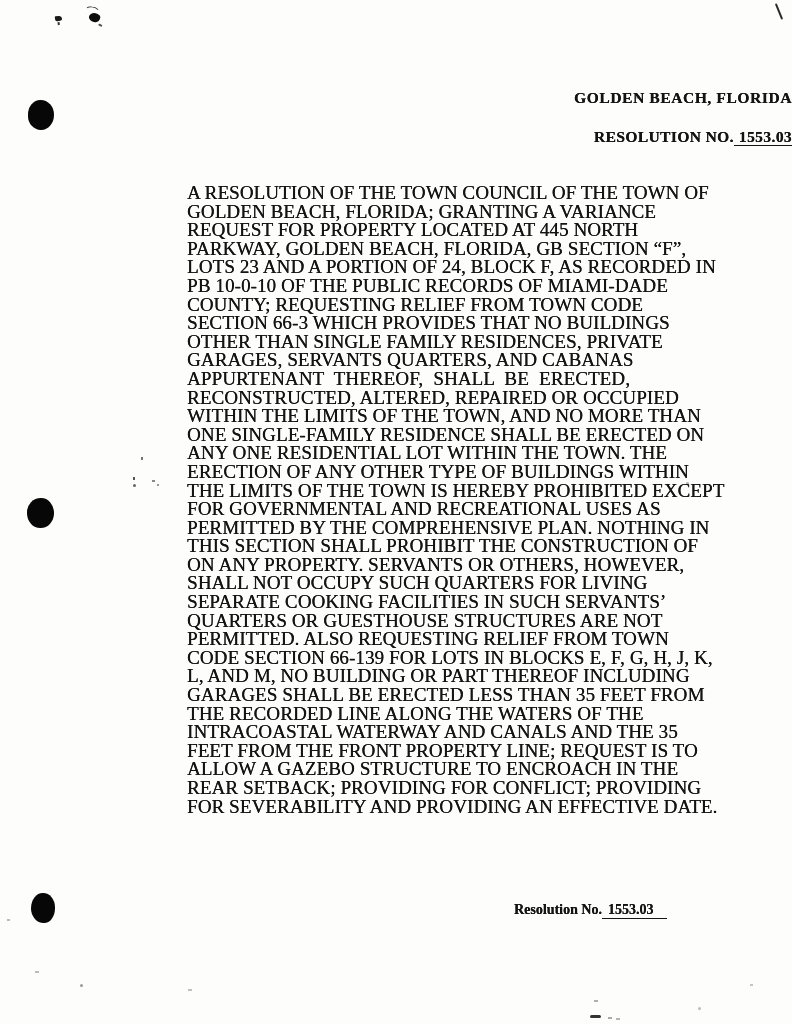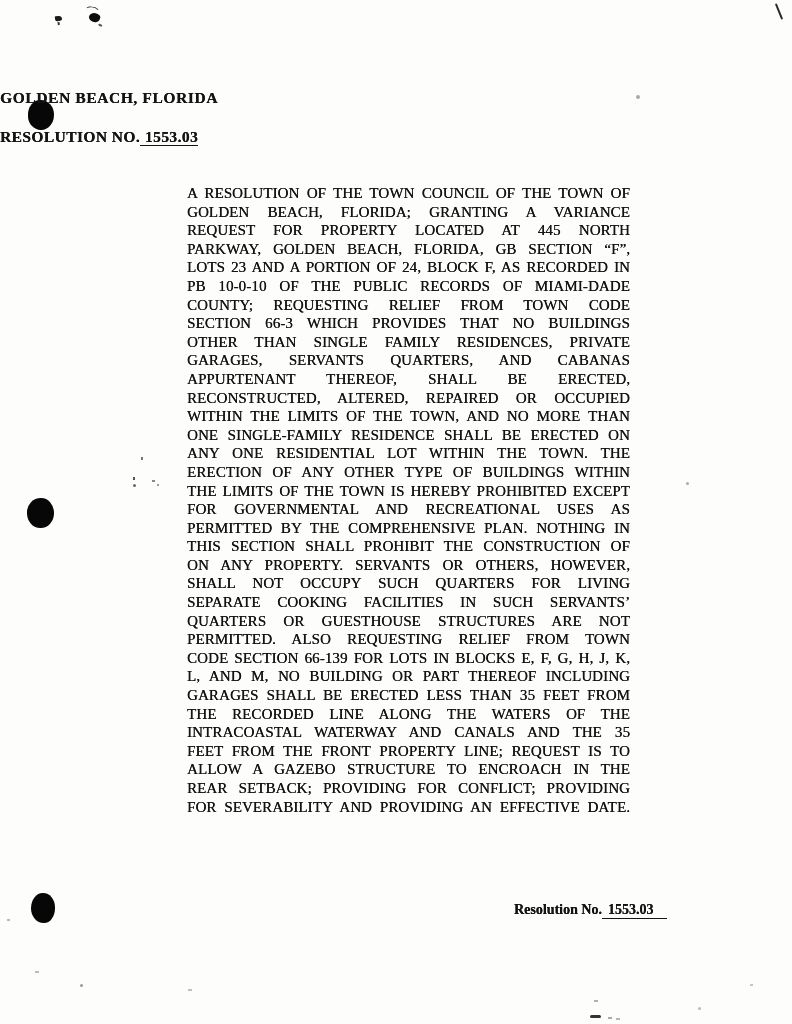--- a/index.html
+++ b/index.html
@@ -46,21 +46,21 @@
   .sp10 { left: 616px; top: 1018px; width: 4px; height: 2px; background: #b5b5b5; }
   .sp11 { left: 594px; top: 1000px; width: 4px; height: 2px; background: #b0b0b0; }
   .sp12 { left: 698px; top: 1007px; width: 3px; height: 3px; background: #bbb; border-radius: 50%; }
   .sp13 { left: 750px; top: 984px; width: 3px; height: 2px; background: #c5c5c5; }
   .sp14 { left: 35px; top: 971px; width: 4px; height: 2px; background: #bbb; }
   .sp15 { left: 80px; top: 984px; width: 3px; height: 3px; background: #999; border-radius: 50%; }
   .sp16 { left: 188px; top: 989px; width: 4px; height: 2px; background: #c0c0c0; }
   .sp17 { left: 7px; top: 919px; width: 3px; height: 2px; background: #bbb; }
 
   
-  .doc-header { position: absolute; left: 0; top: 89px; width: 100%; text-align: left; }
+  .doc-header { position: absolute; left: 0; top: 89px; width: 100%; text-align: right; }
   .doc-title {
     font-size: 15.5px;
     font-weight: 700;
     letter-spacing: 0.6px;
     text-shadow: 0.2px 0 0 currentColor;
   }
   .res-heading {
     margin-top: 21px;
     font-size: 15.5px;
     font-weight: 700;
@@ -71,21 +71,21 @@
     padding-left: 0.32em;
     border-bottom: 1.6px solid #141414;
   }
 
   
   .res-body {
     position: absolute;
     left: 187px;
     top: 184px;
     width: 443px;
-    font-size: 15px;
+    font-size: 19px;
     line-height: 18.6px;
     letter-spacing: 0.1px;
     text-shadow: 0.25px 0 0 currentColor;
   }
   .res-body .line {
     text-align: justify;
     text-align-last: justify;
     white-space: nowrap;
   }
   .res-body .line:last-child { text-align-last: justify; }

